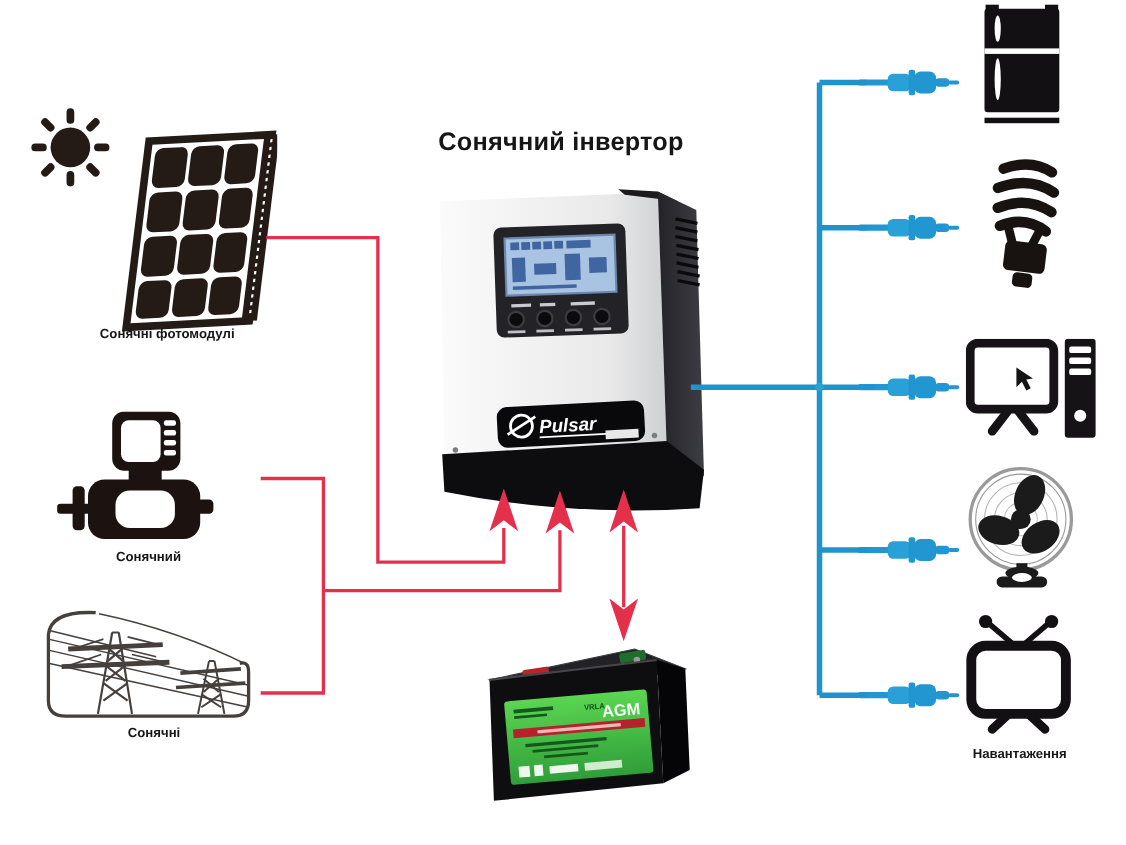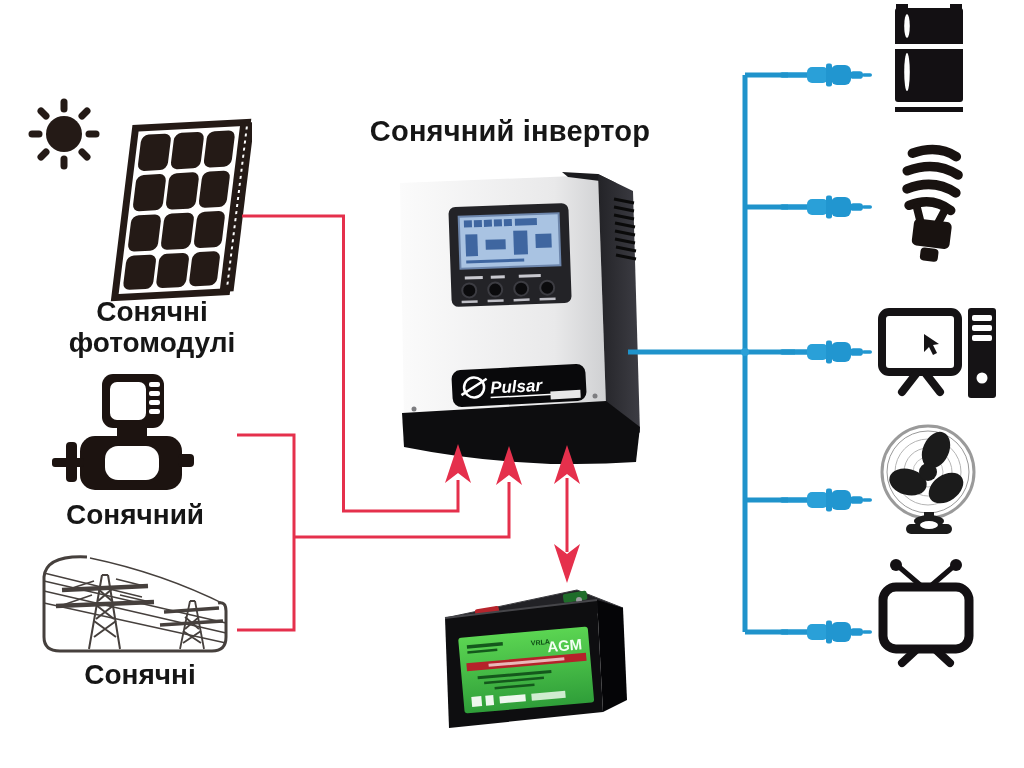--- a/index.html
+++ b/index.html
@@ -1,20 +1,20 @@
 <!DOCTYPE html>
 <html><head>
 <meta charset="utf-8">
 <style>
   html,body{margin:0;padding:0;background:#fff;}
   .stage{position:relative;width:1024px;height:768px;background:#ffffff;overflow:hidden;
          font-family:"Liberation Sans",sans-serif;}
   .lbl{position:absolute;font-weight:700;color:#161616;text-align:center;line-height:1.1;}
-  .title{font-size:29px;letter-spacing:.2px;text-align:center;}
-  .node-lbl{font-size:28px;}
+  .title{font-size:23px;letter-spacing:.2px;text-align:center;}
+  .node-lbl{font-size:12px;}
   .icon{position:absolute;}
   .overlay{position:absolute;left:0;top:0;z-index:5;pointer-events:none;}
   svg{display:block;}
 </style>
 </head>
 <body>
 
 <div class="stage">
 
   <div class="lbl title" style="left:300px;top:116px;width:420px;">Сонячний інвертор</div>
@@ -334,20 +334,21 @@
       <circle cx="18" cy="7" r="6" fill="#131013"></circle>
         <circle cx="78" cy="7" r="6" fill="#131013"></circle>
       <rect x="5" y="29" width="86" height="62" rx="13" fill="#ffffff" stroke="#131013" stroke-width="9"></rect>
       <g stroke="#131013" stroke-width="8" stroke-linecap="round">
         <line x1="38" y1="92" x2="24" y2="105"></line>
           <line x1="58" y1="92" x2="72" y2="105"></line>
       </g>
     </svg>
   </div>
 
+  <div class="lbl node-lbl" style="left:830px;top:679px;width:194px;">Навантаження</div>
 
   <div class="icon" style="left:780px;top:58px;">
     <svg width="94" height="34" viewBox="0 0 94 34">
       <g fill="#2196d0">
         <rect x="0" y="14.2" width="30" height="5.6" rx="2"></rect>
         <rect x="27" y="9" width="21" height="16" rx="5" fill="#2aa0d8"></rect>
         <rect x="46" y="5.5" width="6" height="23" rx="2"></rect>
         <rect x="51" y="7" width="20" height="20" rx="6"></rect>
         <rect x="70" y="13.2" width="13" height="7.6" rx="3.4"></rect>
         <rect x="82" y="15.2" width="10" height="3.6" rx="1.8"></rect>

